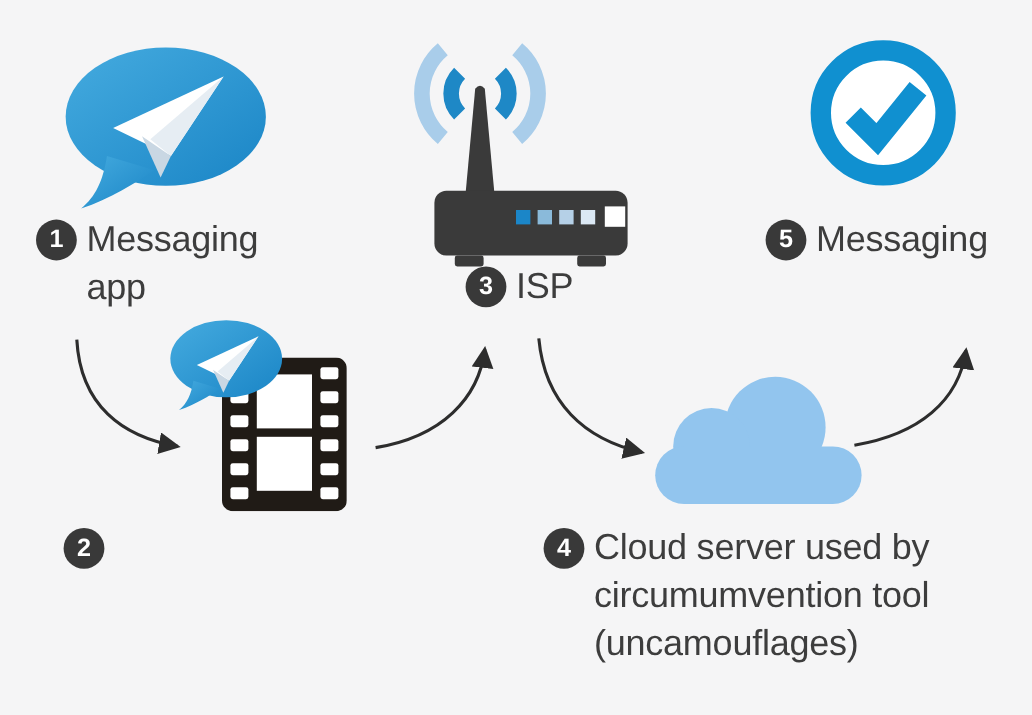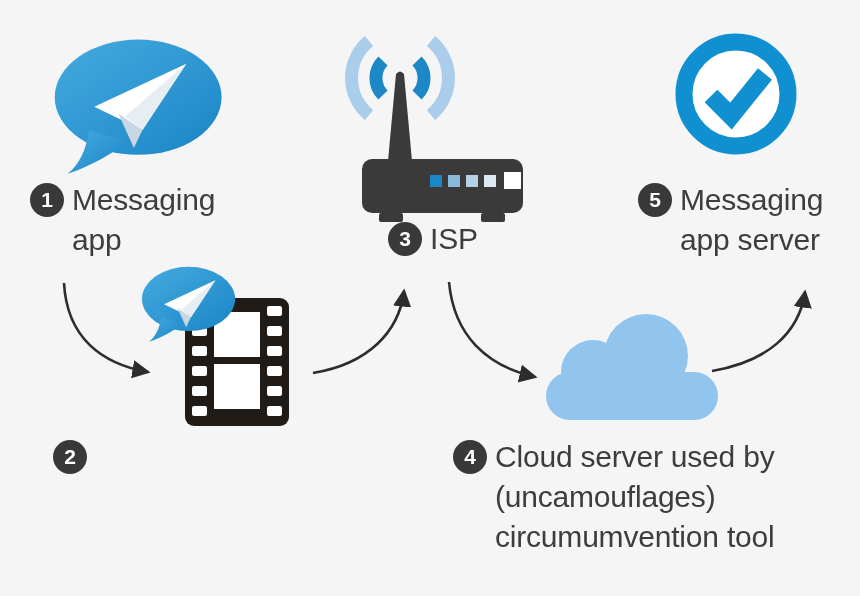--- a/index.html
+++ b/index.html
@@ -153,30 +153,27 @@
       <span>ISP</span>
     </div>
   </div>
 
   <div class="label" style="left:453px;top:437px">
     <div class="lrow">
       <span class="badge">4</span>
       <span>Cloud server used by</span>
     </div>
     <div class="lrow cont">
-      <span>(uncamouflages)</span>
+      <span>circumumvention tool</span>
     </div>
     <div class="lrow cont">
-      <span>circumumvention tool</span>
+      <span>(uncamouflages)</span>
     </div>
   </div>
 
   <div class="label" style="left:638px;top:180px">
     <div class="lrow">
       <span class="badge">5</span>
       <span>Messaging</span>
     </div>
-    <div class="lrow cont">
-      <span>app server</span>
-    </div>
   </div>
 
 </div>
 
 </body></html>

